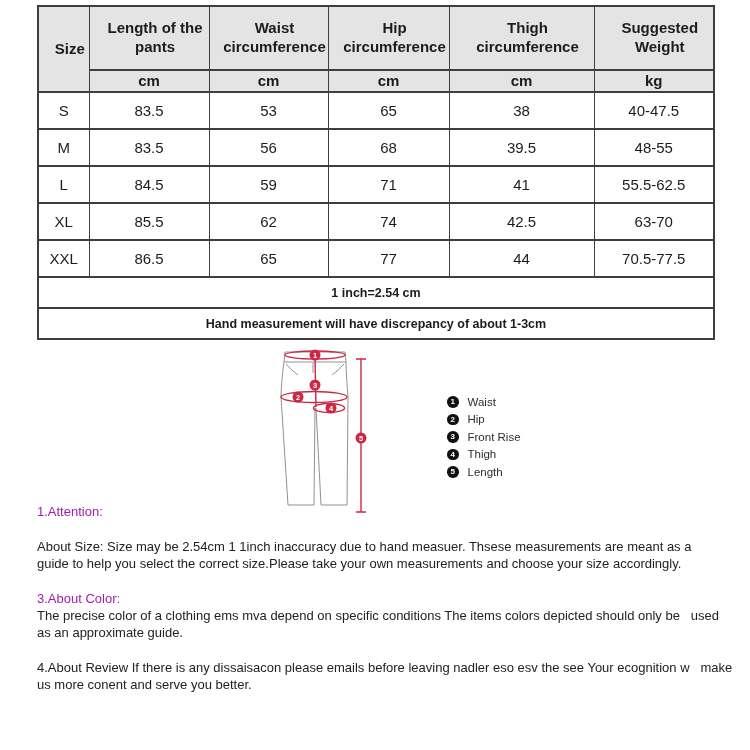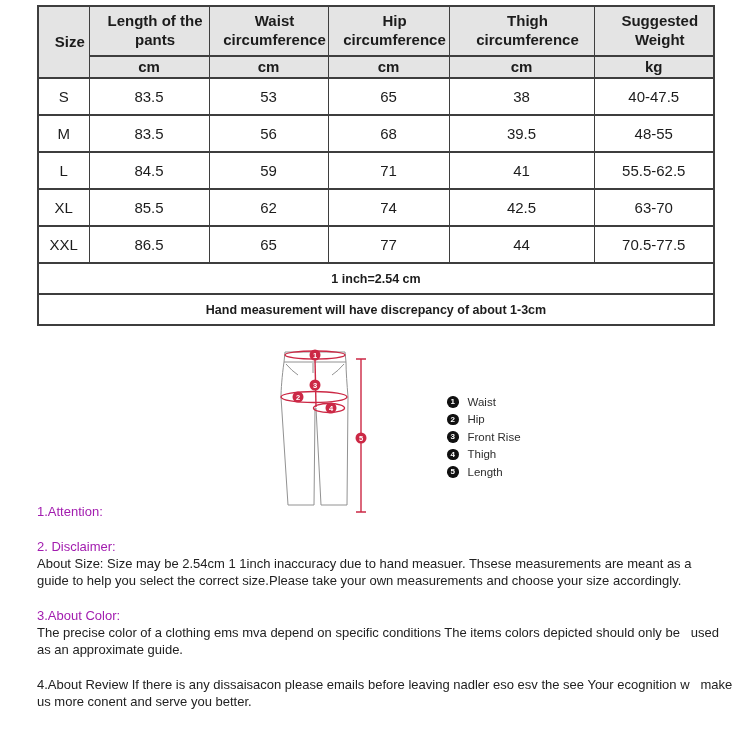--- a/index.html
+++ b/index.html
@@ -19,21 +19,21 @@
     border-collapse: collapse; table-layout: fixed;
     border: 2px solid #3e3e3e;
   }
   .size-table th, .size-table td {
     border: 2px solid #3e3e3e;
     border-left-width: 1px; border-right-width: 1px;
     text-align: center; vertical-align: middle;
     font-size: 15px;
   }
   .size-table th { background: #e4e4e4; font-weight: bold; line-height: 1.25; }
-  .hdr-row th { height: 50px; padding-left: 12px; }
+  .hdr-row th { height: 64px; padding-left: 12px; }
   .unit-row th { height: 22px; }
   .data-row td { height: 37px; background: #ffffff; font-weight: normal; }
   .note-row td { height: 31px; background: #ffffff; font-weight: bold; font-size: 12.5px; }
 
   
   .diagram-svg { position: absolute; left: 272px; top: 342px; }
 
   
   .legend { position: absolute; left: 447px; top: 393px; }
   .legend-item { display: flex; align-items: center; height: 17.5px; }
@@ -190,21 +190,20 @@
       <span class="legend-dot">5</span>
       <span class="legend-label">Length</span>
     </div>
   </div>
 
   <div class="sections">
     <div class="section">
       <div class="section-heading">1.Attention:</div>
     </div>
     <div class="section">
-      <div class="section-heading">2. Disclaimer:</div>
       <div class="section-body">About Size: Size may be 2.54cm 1 1inch inaccuracy due to hand measuer. Thsese measurements are meant as a
 guide to help you select the correct size.Please take your own measurements and choose your size accordingly.</div>
     </div>
     <div class="section">
       <div class="section-heading">3.About Color:</div>
       <div class="section-body">The precise color of a clothing ems mva depend on specific conditions The items colors depicted should only be   used
 as an approximate guide.</div>
     </div>
     <div class="section">
 

